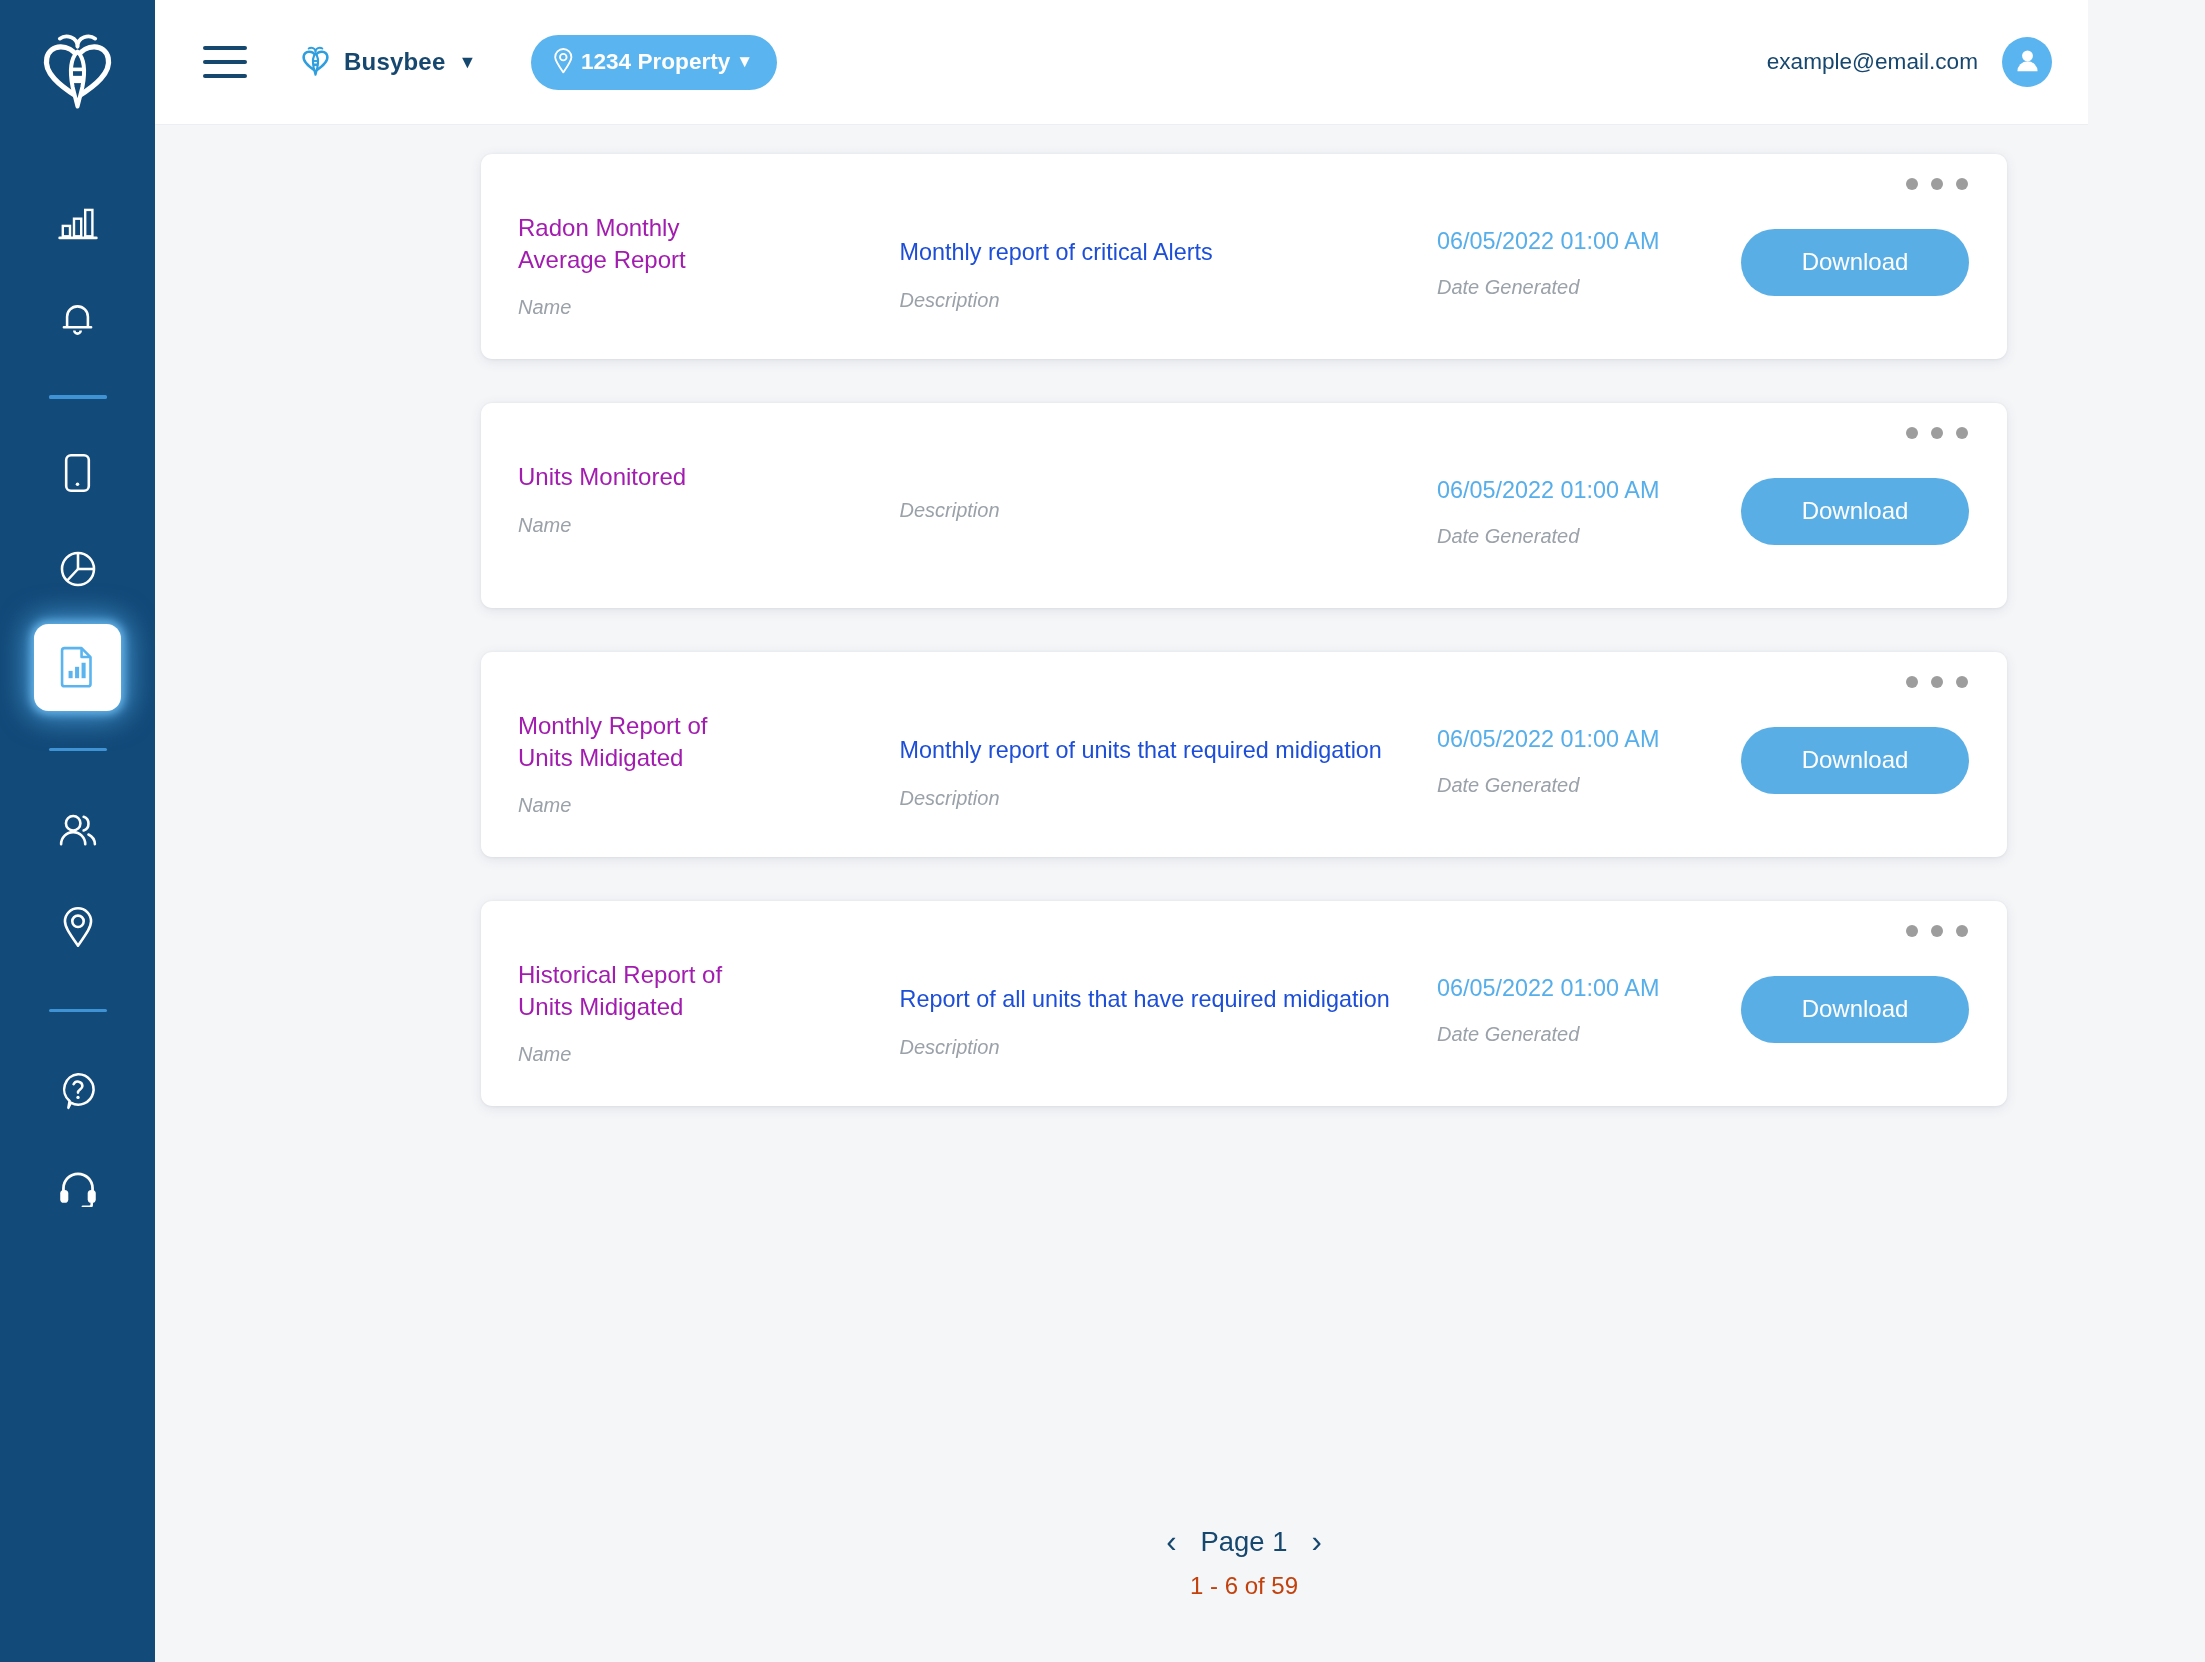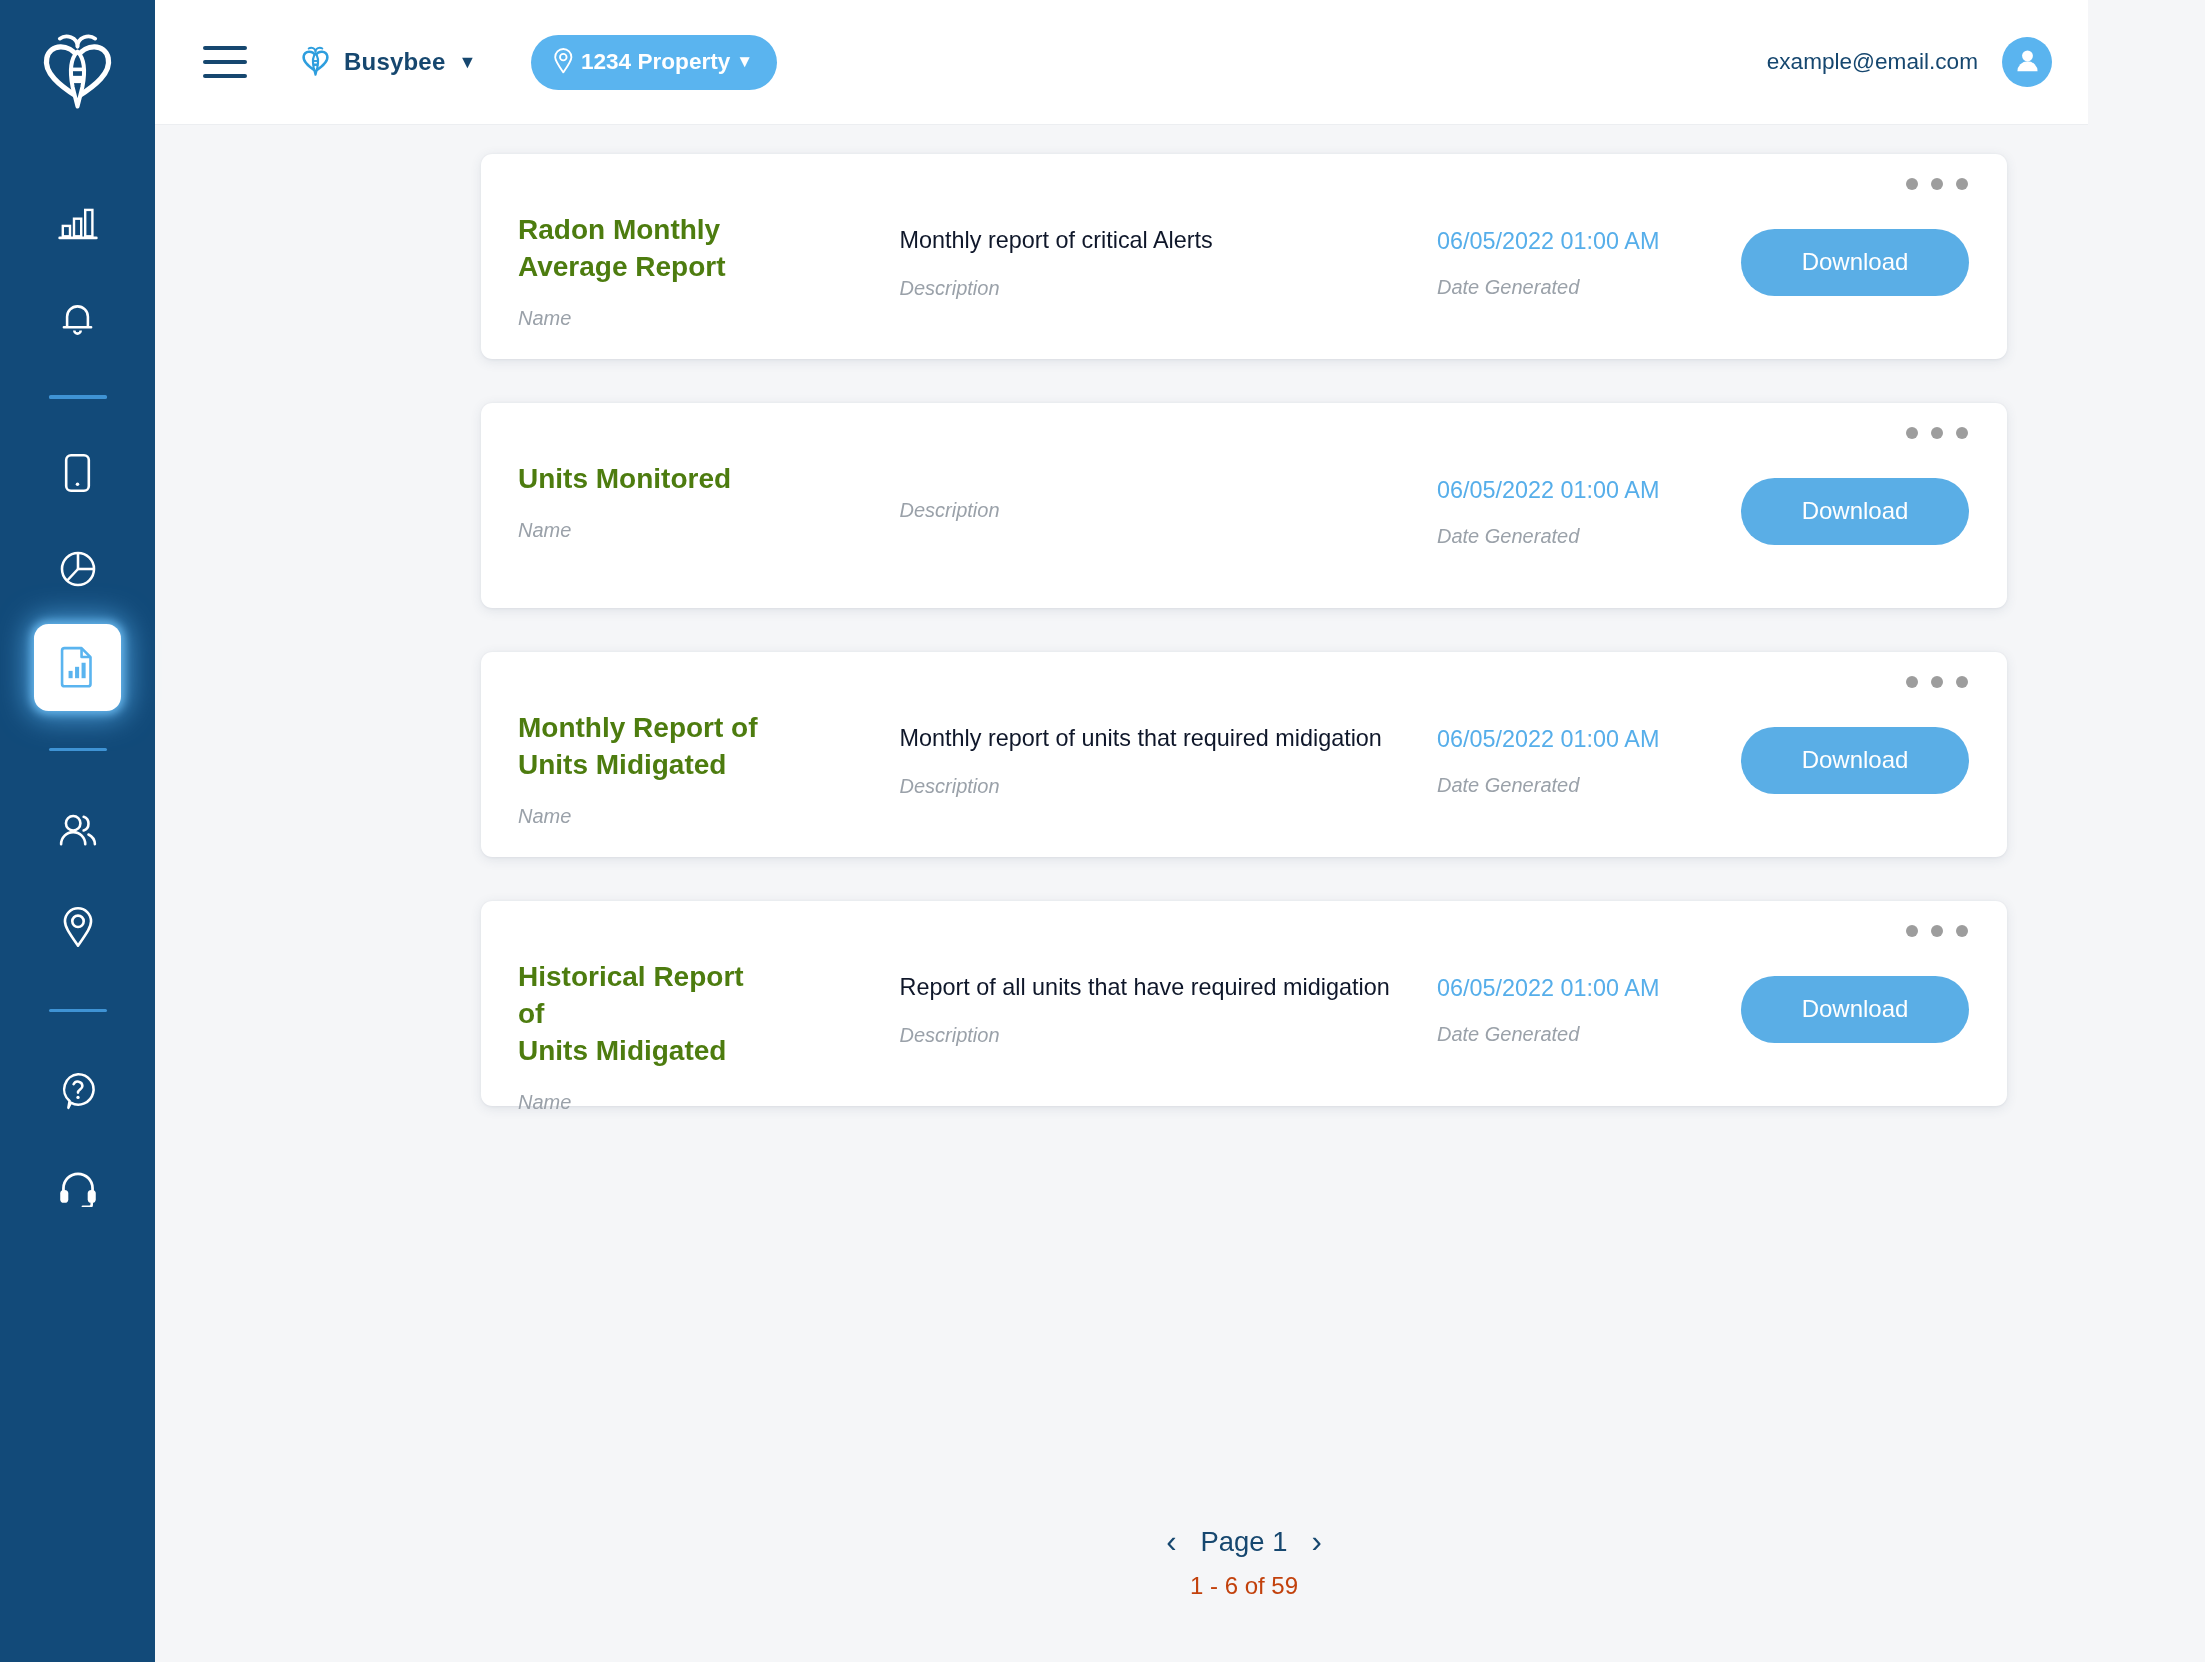--- a/index.html
+++ b/index.html
@@ -76,24 +76,24 @@
     box-shadow: 0 2.4px 11.3px rgba(50,70,95,0.10), 0 0.8px 2.4px rgba(50,70,95,0.06);
     height: 205px; margin-bottom: 44px;
     position: relative; display: flex; align-items: stretch;
   }
   .col-name  { width: 404px; padding: 58px 0 0 37px; }
   .col-desc  { flex: 1; padding: 73px 0 0 14.5px; }
   .col-date  { width: 304px; padding: 74px 0 0 0; }
   .col-btn   { width: 266px; display:flex; align-items:center; justify-content:flex-start; padding-top: 11.3px; }
 
   .val-name {
-    font-size: 28px; font-weight: 700; color: #4d7c0f;
+    font-size: 24px; font-weight: 400; color: #a21caf;
     line-height: 1.32; max-width: 242px;
   }
-  .val-desc { font-size: 23.4px; color: #0f172a; white-space: nowrap; }
+  .val-desc { font-size: 23.4px; color: #1d4ed8; white-space: nowrap; margin-top: 12px; }
   .val-date { font-size: 23.4px; color: #56aeea; white-space: nowrap; }
   .lbl {
     font-size: 20px; color: #9aa1a9; font-style: italic;
     margin-top: 21px;
   }
   .lbl.desc-lbl { margin-top: 22.6px; }
   .lbl.date-lbl { margin-top: 21px; }
 
   .dl-btn {
     width: 228px; height: 67px; border-radius: 34px;

